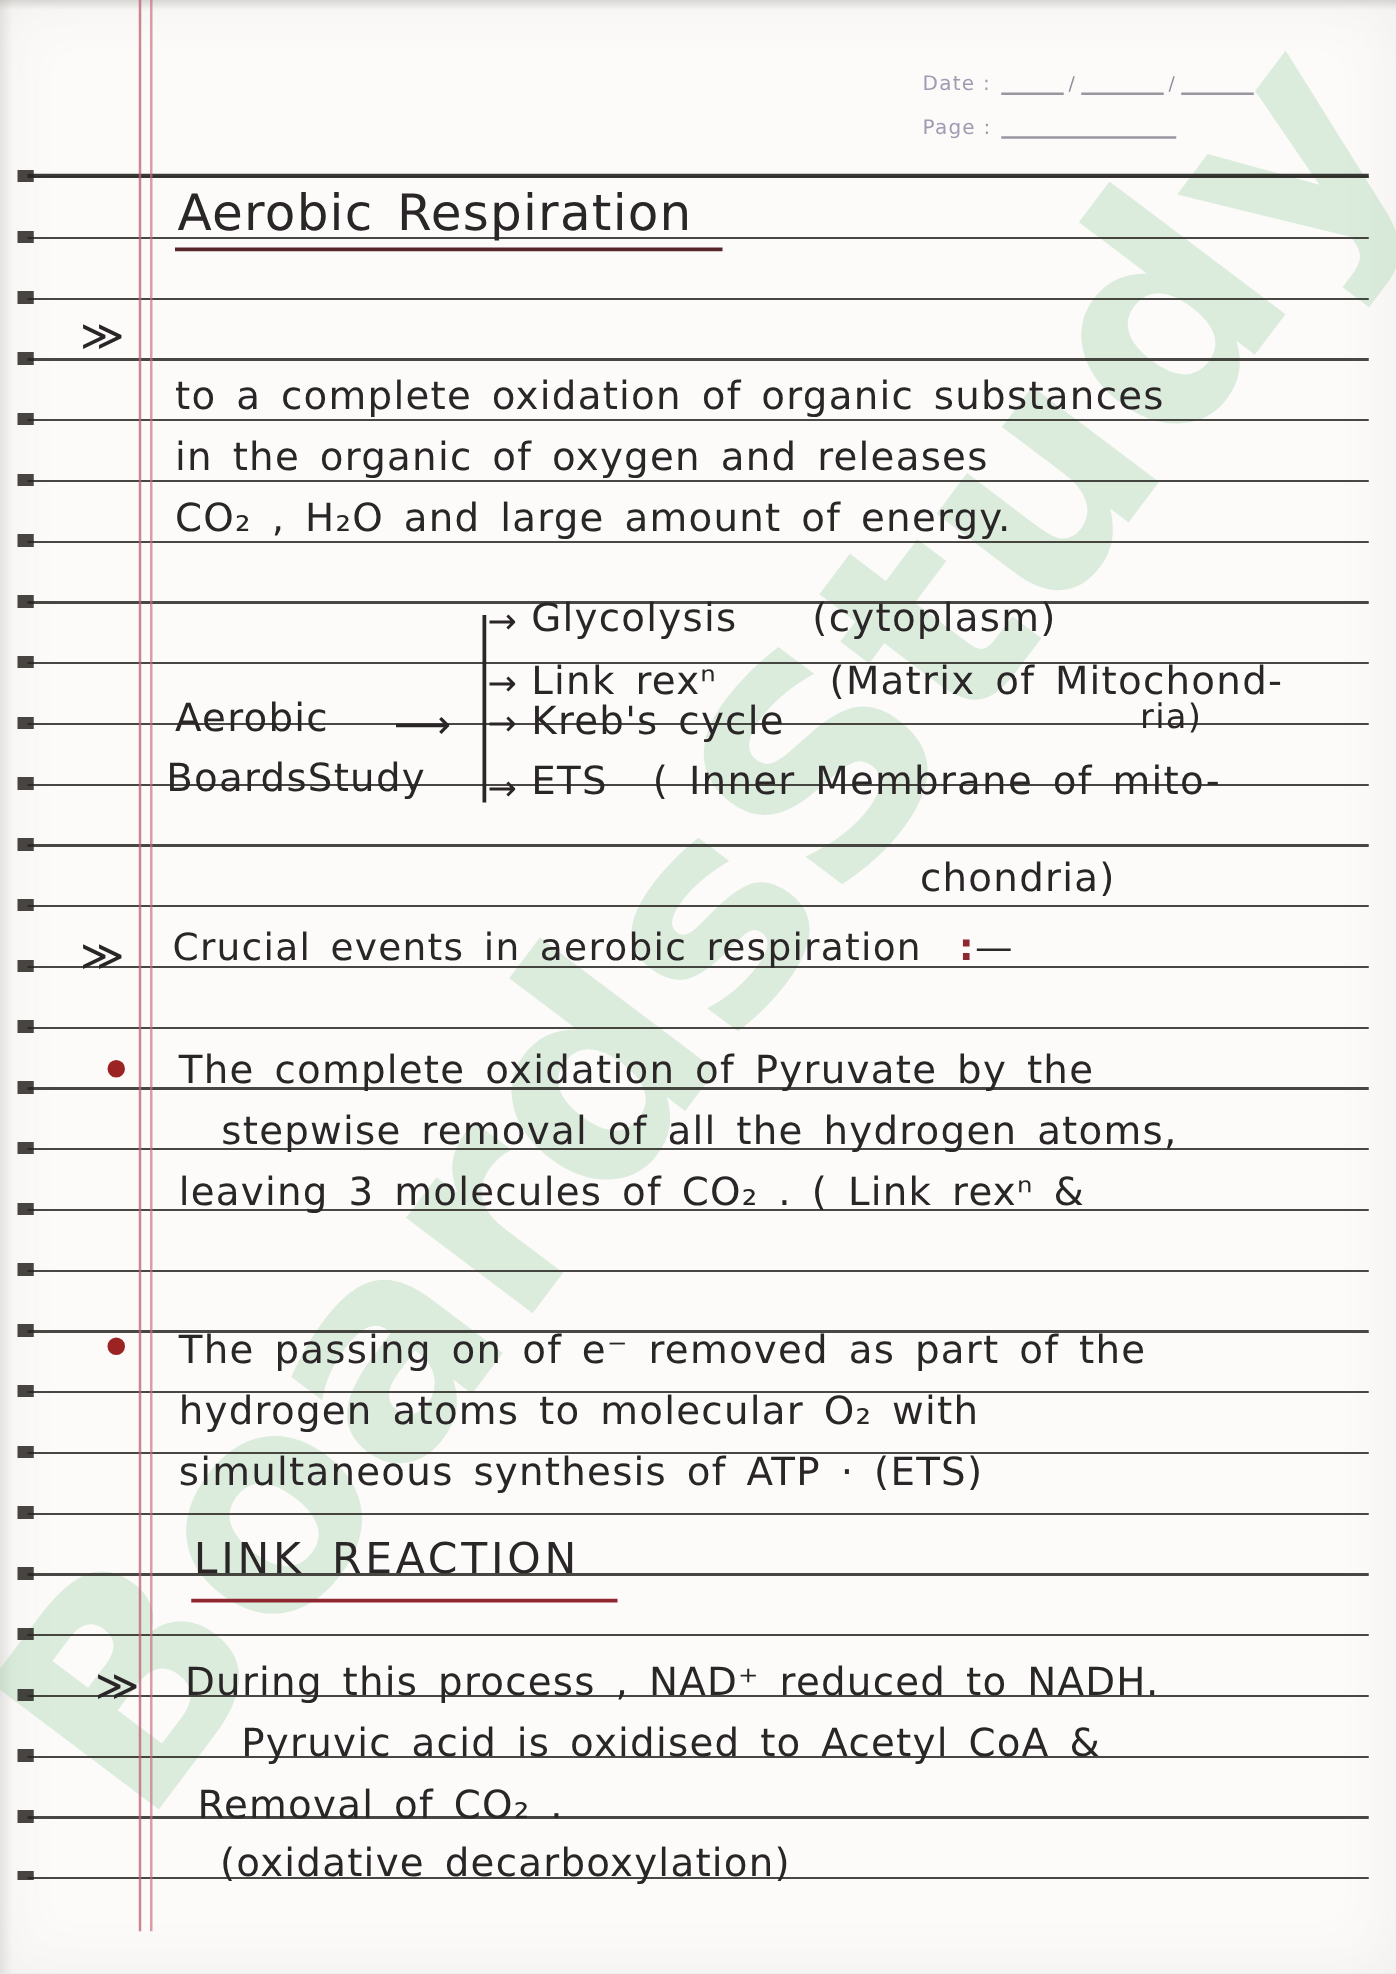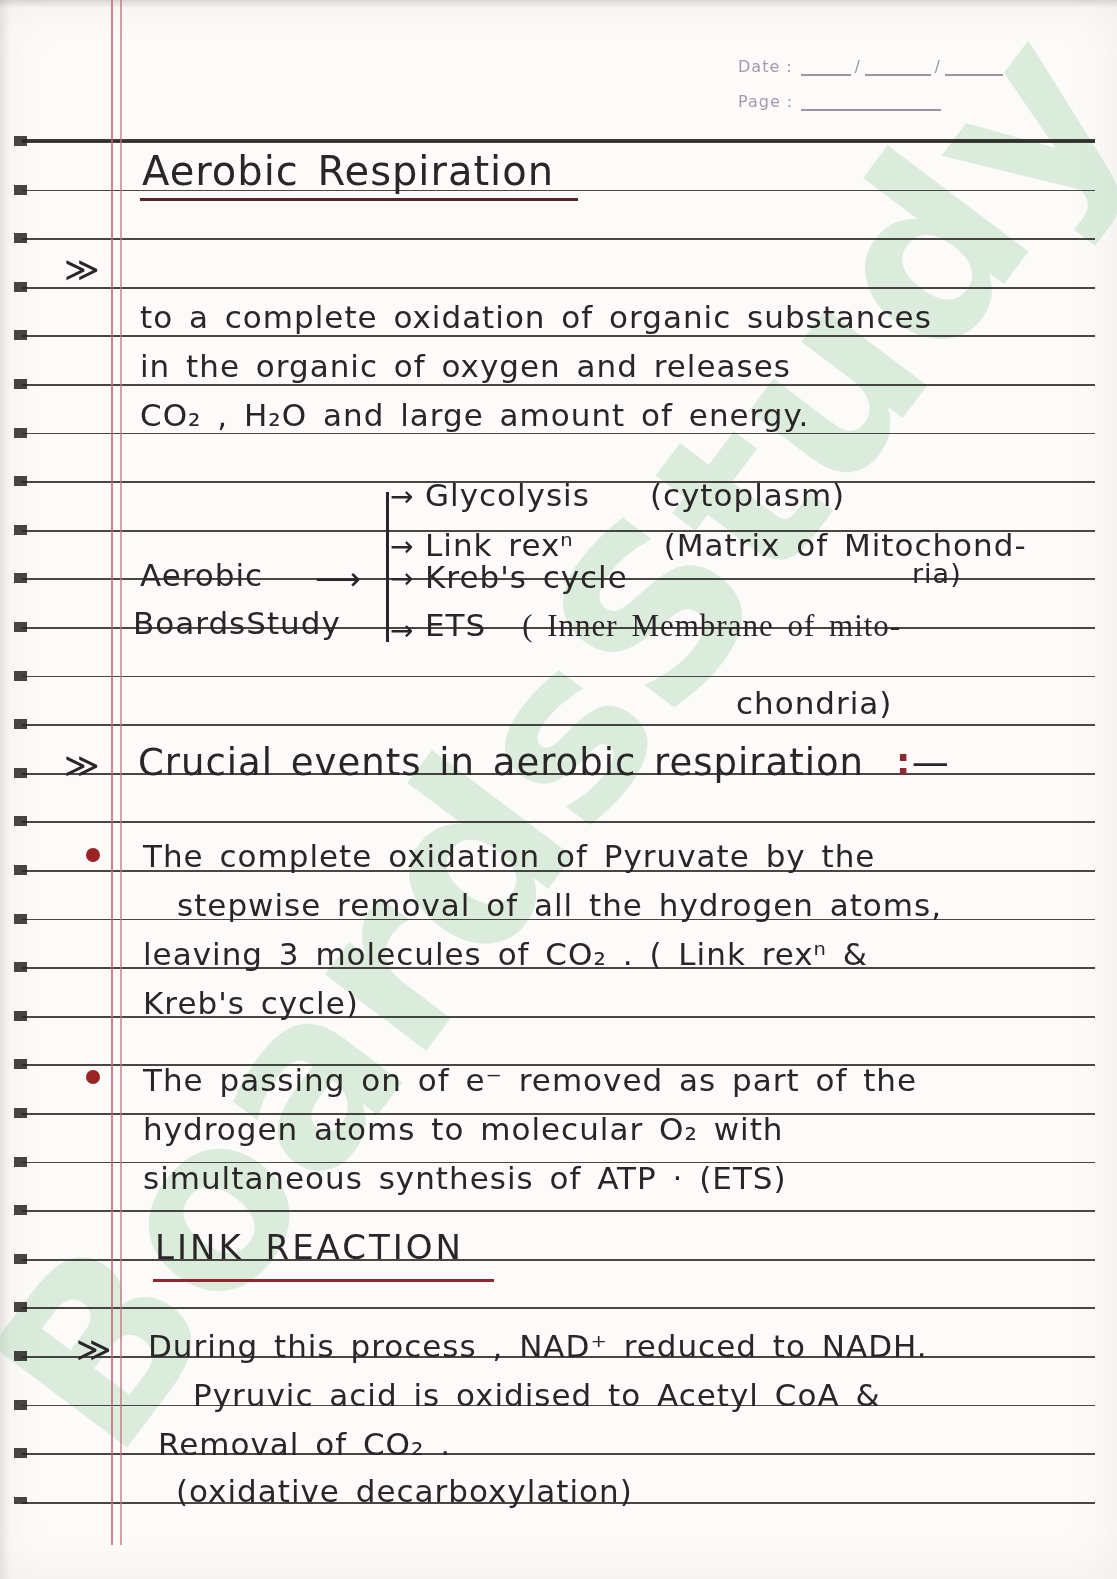--- a/index.html
+++ b/index.html
@@ -50,21 +50,21 @@
     word-spacing:5px;
     white-space:nowrap;
     line-height:1.15;
   }
   .marker{font-size:34px;letter-spacing:-2px;}
   .title{
     font-size:40px;
     border-bottom:3px solid #57262d;
     padding:0 24px 4px 2px;
   }
-  .heading{font-size:37px;}
+  .heading{font-size:30px;}
   .caps-heading{
     font-size:34px;letter-spacing:3px;word-spacing:8px;
     border-bottom:3px solid #8f2730;
     padding:0 30px 12px 2px;
   }
   .red{color:#8f2730;font-weight:bold;}
   .bullet-dot{
     position:absolute;width:14px;height:14px;border-radius:50%;
     background:#9b2323;
   }
@@ -139,35 +139,34 @@
   <div class="hw" style="left:140px;top:558px;">Aerobic</div>
   <div class="main-arrow" style="left:315px;top:560px;">⟶</div>
   <div class="branch-arrow" style="left:390px;top:562px;">→</div>
   <div class="hw" style="left:425px;top:560px;">
     <span>Kreb's cycle</span>
   </div>
 
   <div class="hw" style="left:133px;top:606px;">BoardsStudy</div>
   <div class="branch-arrow" style="left:390px;top:614px;">→</div>
   <div class="hw" style="left:425px;top:608px;">
-    <span>ETS</span><span class="loc" style="margin-left:36px;font-family:Liberation Serif, serif;">( Inner Membrane of mito-</span>
+    <span>ETS</span><span class="loc" style="margin-left:36px;">( Inner Membrane of mito-</span>
   </div>
   <div class="hw" style="left:736px;top:655px;margin-top:31px;">chondria)</div>
 
   <div class="hw marker" style="left:64px;top:746px;">≫</div>
   <div class="hw heading" style="left:138px;top:742px;">
     <span>Crucial events in aerobic respiration</span>
     <span class="red" style="margin-left:14px;">:</span><span>—</span>
   </div>
 
   <div class="bullet-dot" style="left:86px;top:848px;"></div>
   <div class="hw" style="left:143px;top:839px;">The complete oxidation of Pyruvate by the</div>
   <div class="hw" style="left:143px;top:888px;margin-left:34px;">stepwise removal of all the hydrogen atoms,</div>
   <div class="hw" style="left:143px;top:937px;">leaving 3 molecules of CO₂ . ( Link rexⁿ &amp;</div>
-  <div class="hw" style="left:143px;top:986px;">Kreb's cycle)</div>
 
   <div class="bullet-dot" style="left:86px;top:1070px;"></div>
   <div class="hw" style="left:143px;top:1063px;">The passing on of e⁻ removed as part of the</div>
   <div class="hw" style="left:143px;top:1112px;">hydrogen atoms to molecular O₂ with</div>
   <div class="hw" style="left:143px;top:1161px;">simultaneous synthesis of ATP · (ETS)</div>
 
   <div class="hw caps-heading" style="left:153px;top:1228px;">LINK REACTION</div>
 
   <div class="hw marker" style="left:76px;top:1330px;">≫</div>
   <div class="hw" style="left:148px;top:1329px;">During this process , NAD⁺ reduced to NADH.</div>

